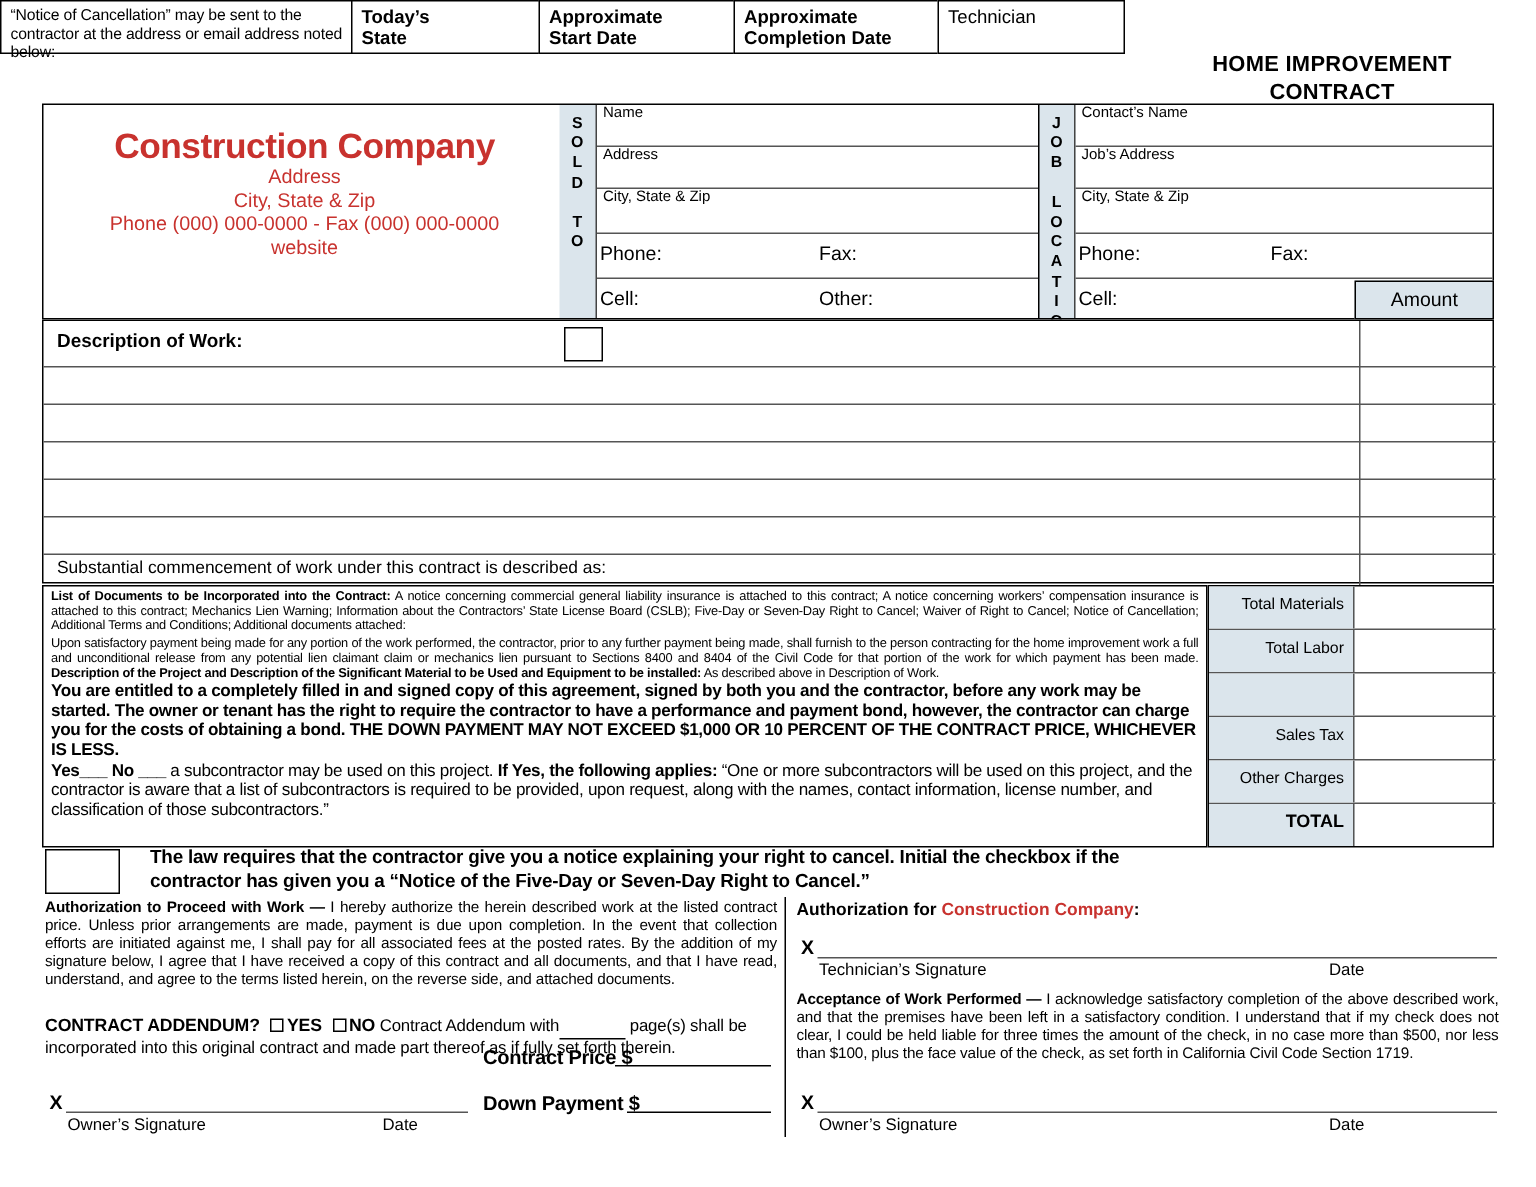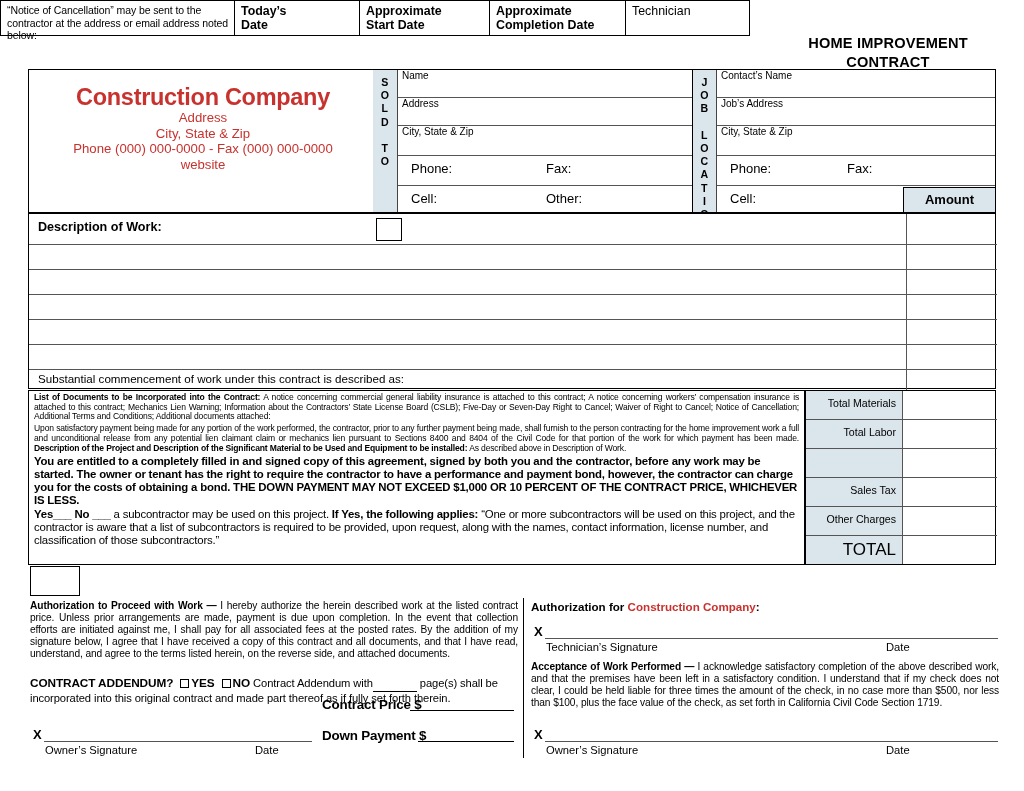--- a/index.html
+++ b/index.html
@@ -42,42 +42,42 @@
   #companyName { font-size:23.5px; font-weight:bold; line-height:26px; margin-top:11px; letter-spacing:-0.3px; }
   .co-line { font-size:13.2px; line-height:15.6px; }
 
   .vstrip { position:absolute; width:25px; text-align:center; font-weight:bold; font-size:10.6px;
             line-height:13.2px; padding-top:6px; letter-spacing:0.3px; }
   #soldStrip { left:373px; top:70px; height:142px; border-right:1.1px solid #444; }
   #jobStrip  { left:692px; top:70px; height:142px; border-right:1.1px solid #444; border-left:1.4px solid #000;}
 
   .subfield { position:absolute; border-bottom:1.1px solid #555; }
   .sf-lbl { position:absolute; left:4px; top:1px; font-size:10px; line-height:9px; }
-  .sf-big { position:absolute; left:13px; top:5px; font-size:13px; }
+  .sf-big { position:absolute; left:2px; top:5px; font-size:13px; }
   .sf-big2 { position:absolute; font-size:13px; top:5px; }
 
   
   #descBox { left:28px; top:213px; width:968px; height:176px; border:1.6px solid #000; }
   .rowline { position:absolute; left:0; width:968px; height:0; border-top:1.1px solid #555; }
   #amtColLine { position:absolute; left:877px; top:0; width:0; height:176px; border-left:1.1px solid #555; }
   #descLabel { position:absolute; left:38px; top:220px; font-size:12.6px; font-weight:bold; }
   #seniorChk { position:absolute; left:376px; top:218px; width:26px; height:23px; border:1.6px solid #000; background:#fff; }
   #seniorTxt { position:absolute; left:406px; top:221px; font-size:10.8px; font-weight:bold; letter-spacing:-0.1px; }
   #substantial { position:absolute; left:38px; top:372px; font-size:11.6px; }
 
   
   #amountHdr { left:903px; top:187px; width:93px; height:26px; border:1.4px solid #000; }
-  #amountHdr span { display:block; text-align:center; font-size:13px; margin-top:4px;font-weight:bold; }
+  #amountHdr span { display:block; text-align:center; font-size:13px; margin-top:4px; }
 
   #totalsBox { left:805px; top:390px; width:191px; height:175px; border:1.4px solid #000; }
   .tot-row { position:absolute; left:0; width:191px; border-bottom:1.1px solid #555; }
   .tot-lbl { position:absolute; left:0; top:0; width:97px; height:100%; text-align:right;
              padding-right:6px; font-size:10.6px; border-right:1.1px solid #555; }
   .tot-lbl span { display:block; margin-top:6px; }
-  .tot-lbl.big span { font-size:17px; font-weight:normal; margin-top:4px;text-align:right; }
+  .tot-lbl.big span { font-size:12px; font-weight:bold; margin-top:4px;text-align:right; }
   .tot-val { position:absolute; left:97px; top:0; right:0; height:100%; }
 
   
   #legalBox { left:28px; top:390px; width:777px; height:175px; border:1.4px solid #000; padding:2px 5px 0 5px; }
   .lg { font-size:8.55px; line-height:9.7px; text-align:justify; letter-spacing:-0.15px; margin:0; }
   .lg2 { font-size:8.55px; line-height:9.75px; text-align:justify; letter-spacing:-0.15px; margin:0; }
   .lgbig { font-size:11.4px; line-height:12.9px; font-weight:bold; letter-spacing:-0.2px; margin:0; }
 
   
   #lawChk { position:absolute; left:30px; top:566px; width:50px; height:30px; border:1.5px solid #000; }
@@ -106,21 +106,21 @@
 <body>
 
 <div class="page">
 
   <div id="topHeader">
     <div class="th-cell first" style="left:0px; width:234px;">
       <div class="th-note" style="white-space:pre-wrap;">“Notice of Cancellation” may be sent to the contractor at the address or email address noted below:</div>
     </div>
     <div class="th-cell" style="left:234px; width:125px;">
       <div class="th-lbl" style="white-space:pre-line;">Today’s
-Date</div>
+State</div>
     </div>
     <div class="th-cell" style="left:359px; width:130px;">
       <div class="th-lbl" style="white-space:pre-line;">Approximate
 Start Date</div>
     </div>
     <div class="th-cell" style="left:489px; width:136px;">
       <div class="th-lbl" style="white-space:pre-line;">Approximate
 Completion Date</div>
     </div>
     <div class="th-cell last" style="left:625px; width:125px;">
@@ -248,20 +248,21 @@
     </div>
     <div class="tot-row" style="top:145px; height:28px; border-bottom:none;">
       <div class="tot-lbl big tint">
           <span>TOTAL</span>
         </div>
       <div class="tot-val"></div>
     </div>
   </div>
 
   <div id="lawChk"></div>
+  <div id="lawTxt">The law requires that the contractor give you a notice explaining your right to cancel. Initial the checkbox if the contractor has given you a “Notice of the Five-Day or Seven-Day Right to Cancel.”</div>
 
   <div id="btmDivider"></div>
 
   <div id="authLeft">
     <p class="auth-p">
       <span class="auth-hd">Authorization to Proceed with Work —</span><span> I hereby authorize the herein described work at the listed contract price. Unless prior arrangements are made, payment is due upon completion. In the event that collection efforts are initiated against me, I shall pay for all associated fees at the posted rates. By the addition of my signature below, I agree that I have received a copy of this contract and all documents, and that I have read, understand, and agree to the terms listed herein, on the reverse side, and attached documents.</span>
     </p>
     <div class="addendum">
       <span class="cap">CONTRACT ADDENDUM?</span>
       <span class="chkbox-inline"></span><span class="cap">YES</span>

